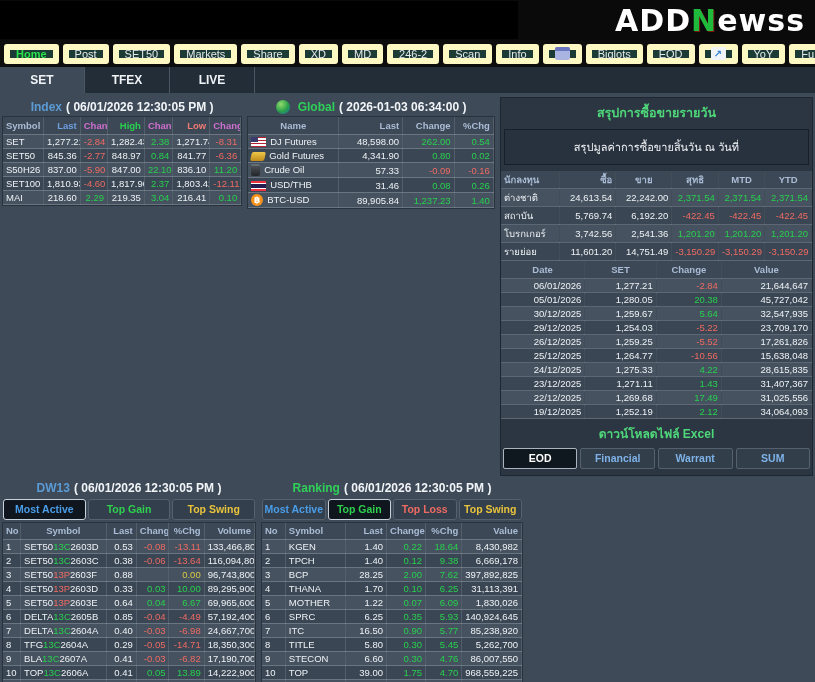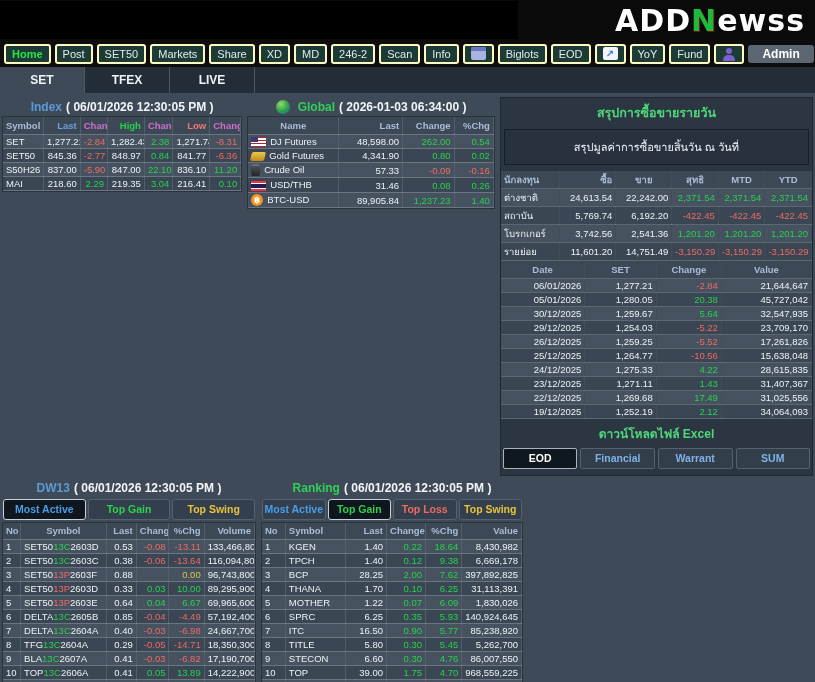--- a/index.html
+++ b/index.html
@@ -6,21 +6,21 @@
   html,body { width:815px; height:682px; overflow:hidden; background:#3e4a58;
               font-family:"Liberation Sans","DejaVu Sans",sans-serif; }
   
   .topbar { height:40px; background:#0a0a0a; display:flex; align-items:center; justify-content:space-between; }
   .adbox { width:518px; height:38px; background:#000; }
   .logo { font-weight:bold; font-size:30px; letter-spacing:1px; color:#fff; padding-right:10px;
           font-family:"DejaVu Sans",sans-serif; }
   .logo .n { color:#1fba3c; text-shadow:1px 1px 0 #7a1010; }
   
   .navbar { height:27px; background:#0d0d0d; display:flex; align-items:center; padding:0 4px; gap:4px; }
-  .navbtn { background:#1c3b35; border:2px solid #fef9c3; border-radius:3px; color:#e4e9ee;
+  .navbtn { background:#1c3b35; border:6px solid #fef9c3; border-radius:3px; color:#e4e9ee;
             font-size:11px; padding:2px 6px; white-space:nowrap; cursor:pointer; height:20px; display:flex; align-items:center; }
   .navbtn.home { color:#29e24b; font-weight:bold; }
   .nav-right { margin-left:auto; display:flex; align-items:center; gap:6px; }
   .adminbtn { background:#5c6673; border-radius:3px; color:#fff; font-size:12px; font-weight:bold; padding:2px 14px; }
   .userbadge { border:1px solid #2ecc44; border-radius:3px; color:#2ee24e; font-size:11px; padding:1px 5px; }
   
   .ic-cal { width:15px; height:13px; background:#aab4e0; border-radius:2px; position:relative; }
   .ic-cal::after { content:""; position:absolute; left:0; right:0; top:0; height:4px; background:#6a76c0; border-radius:2px 2px 0 0; }
   .ic-chart { width:15px; height:13px; background:#f2f5f8; border-radius:2px; color:#2d7fd4; font-size:10px;
               display:flex; align-items:center; justify-content:center; font-weight:bold; }
@@ -160,20 +160,29 @@
                 <td class="r neg">-6.36</td>
               </tr>
               <tr>
                 <td class="l">S50H26</td>
                 <td class="r">837.00</td>
                 <td class="r neg">-5.90</td>
                 <td class="r">847.00</td>
                 <td class="r pos">22.10</td>
                 <td class="r">836.10</td>
                 <td class="r pos">11.20</td>
+              </tr>
+              <tr>
+                <td class="l">SET100</td>
+                <td class="r">1,810.93</td>
+                <td class="r neg">-4.60</td>
+                <td class="r">1,817.90</td>
+                <td class="r pos">2.37</td>
+                <td class="r">1,803.42</td>
+                <td class="r neg">-12.11</td>
               </tr>
               <tr>
                 <td class="l">MAI</td>
                 <td class="r">218.60</td>
                 <td class="r pos">2.29</td>
                 <td class="r">219.35</td>
                 <td class="r pos">3.04</td>
                 <td class="r">216.41</td>
                 <td class="r pos">0.10</td>
               </tr>

